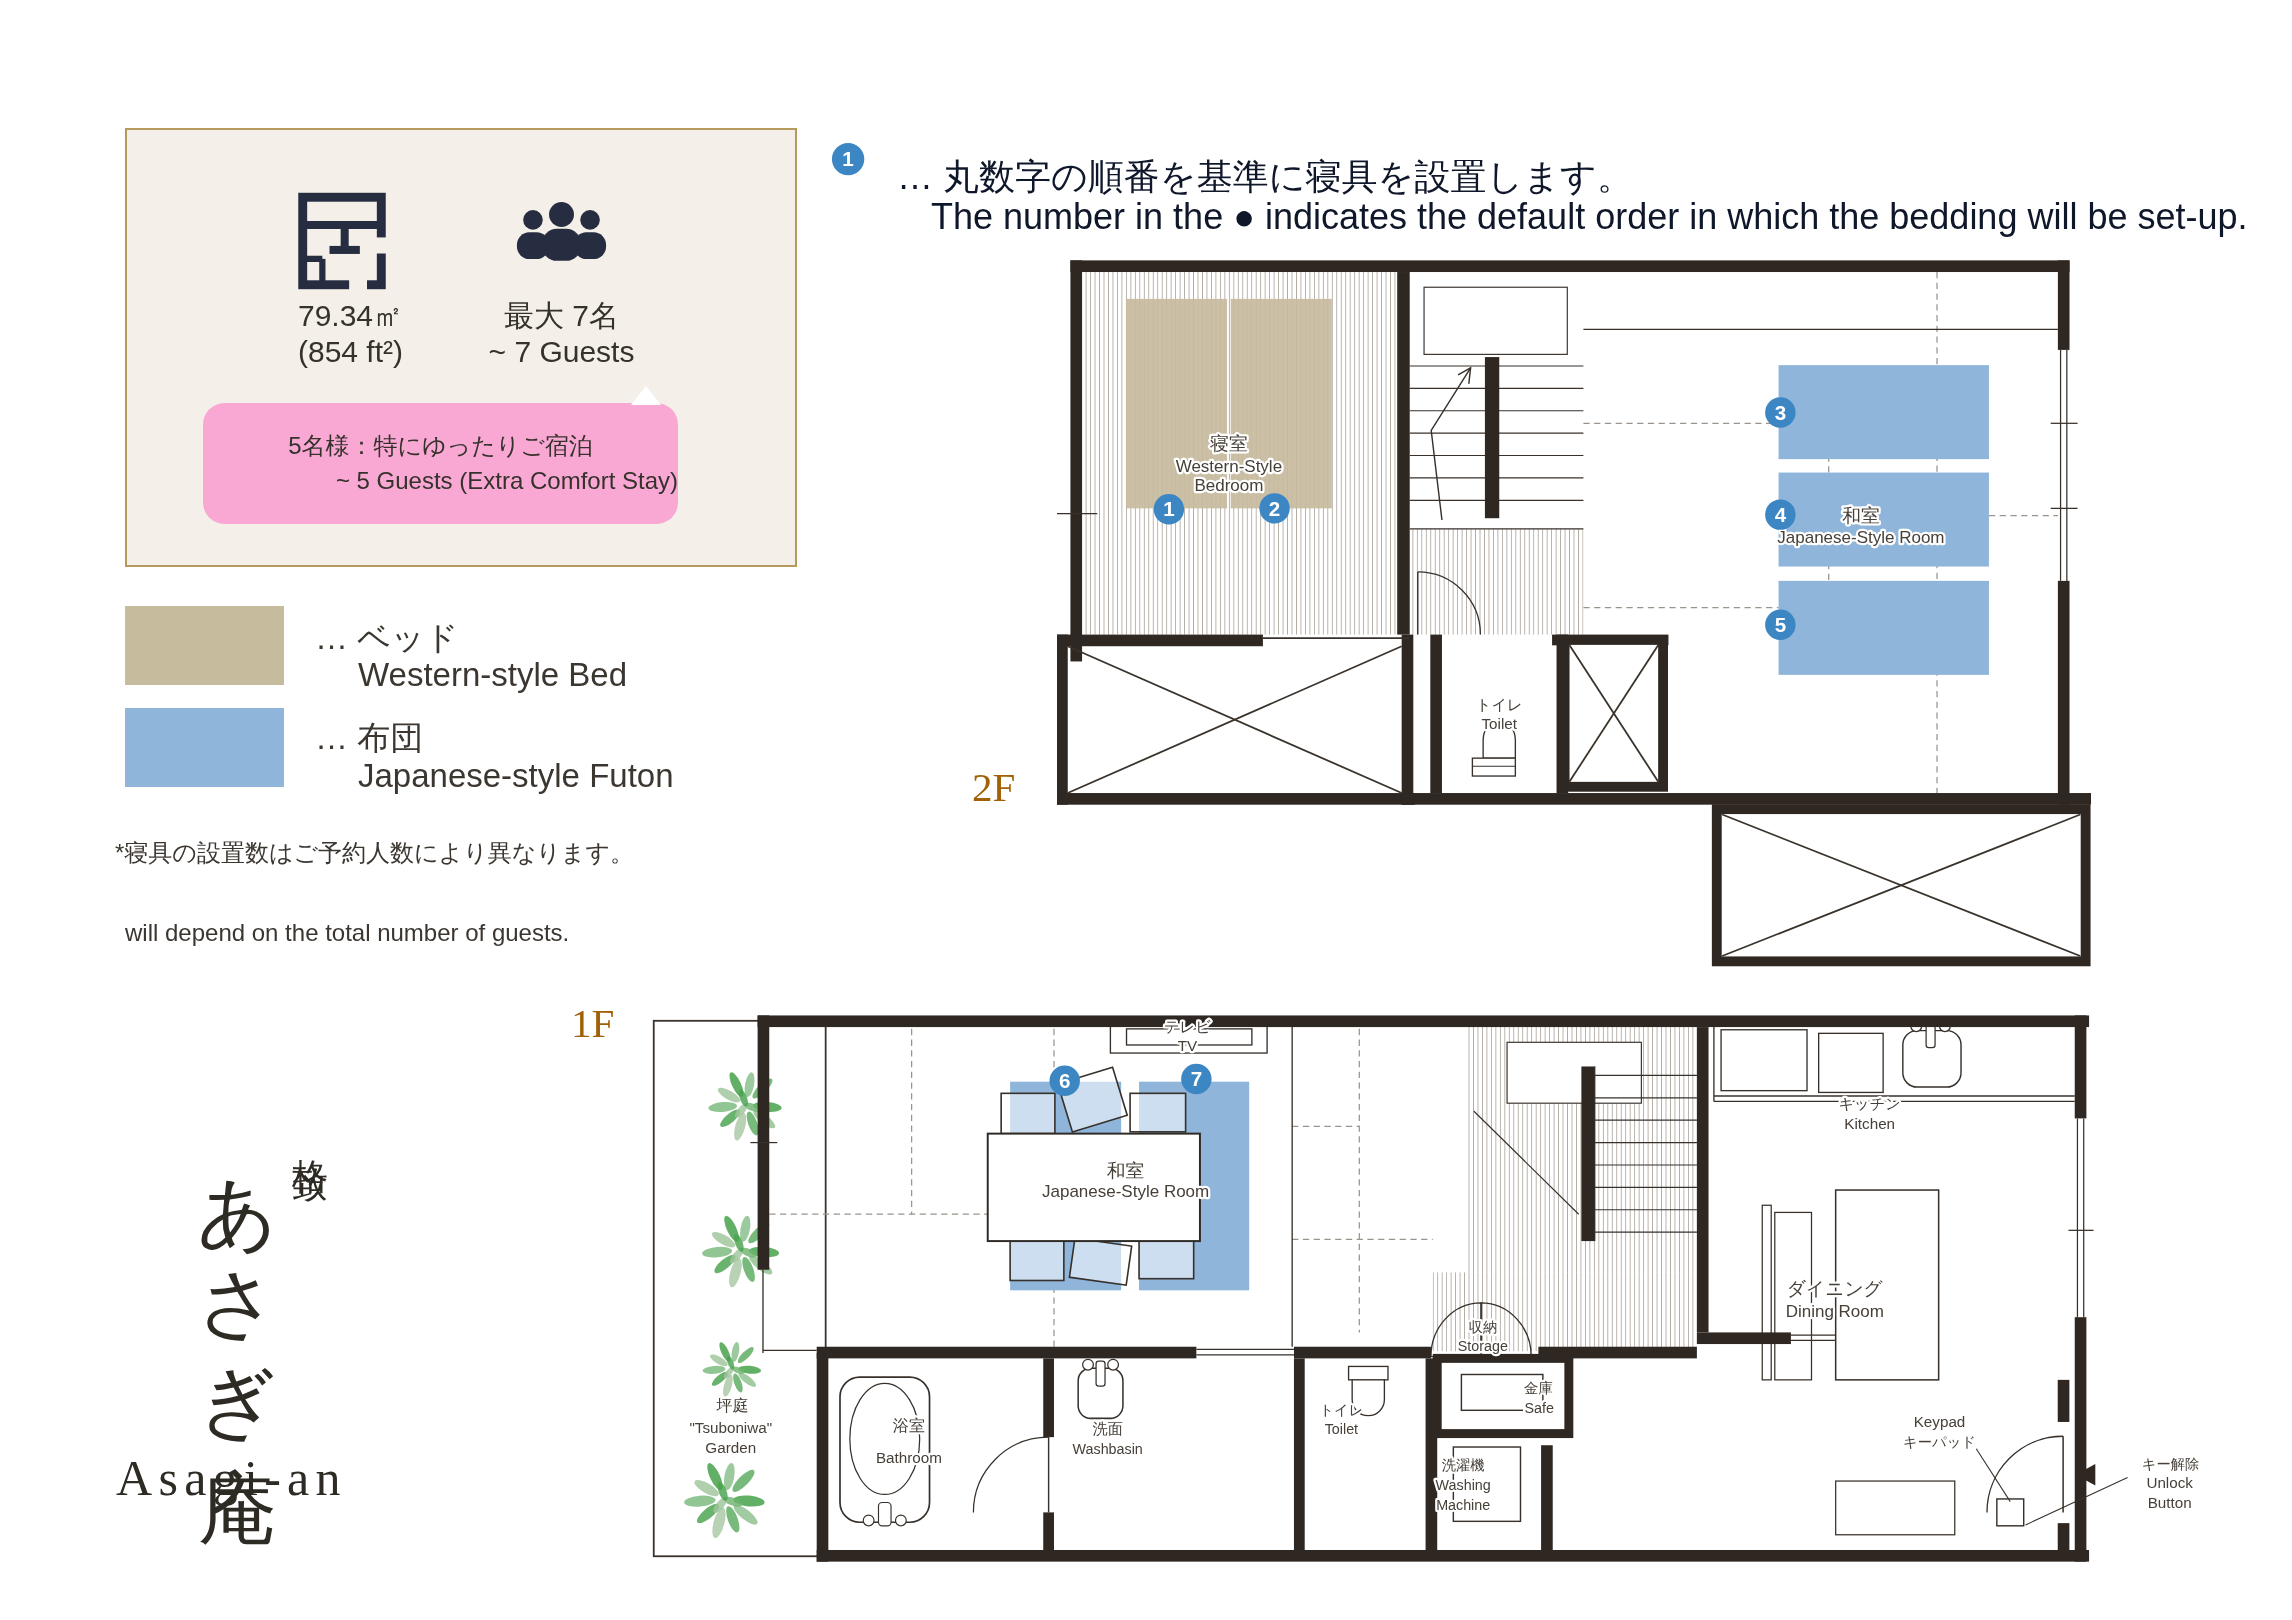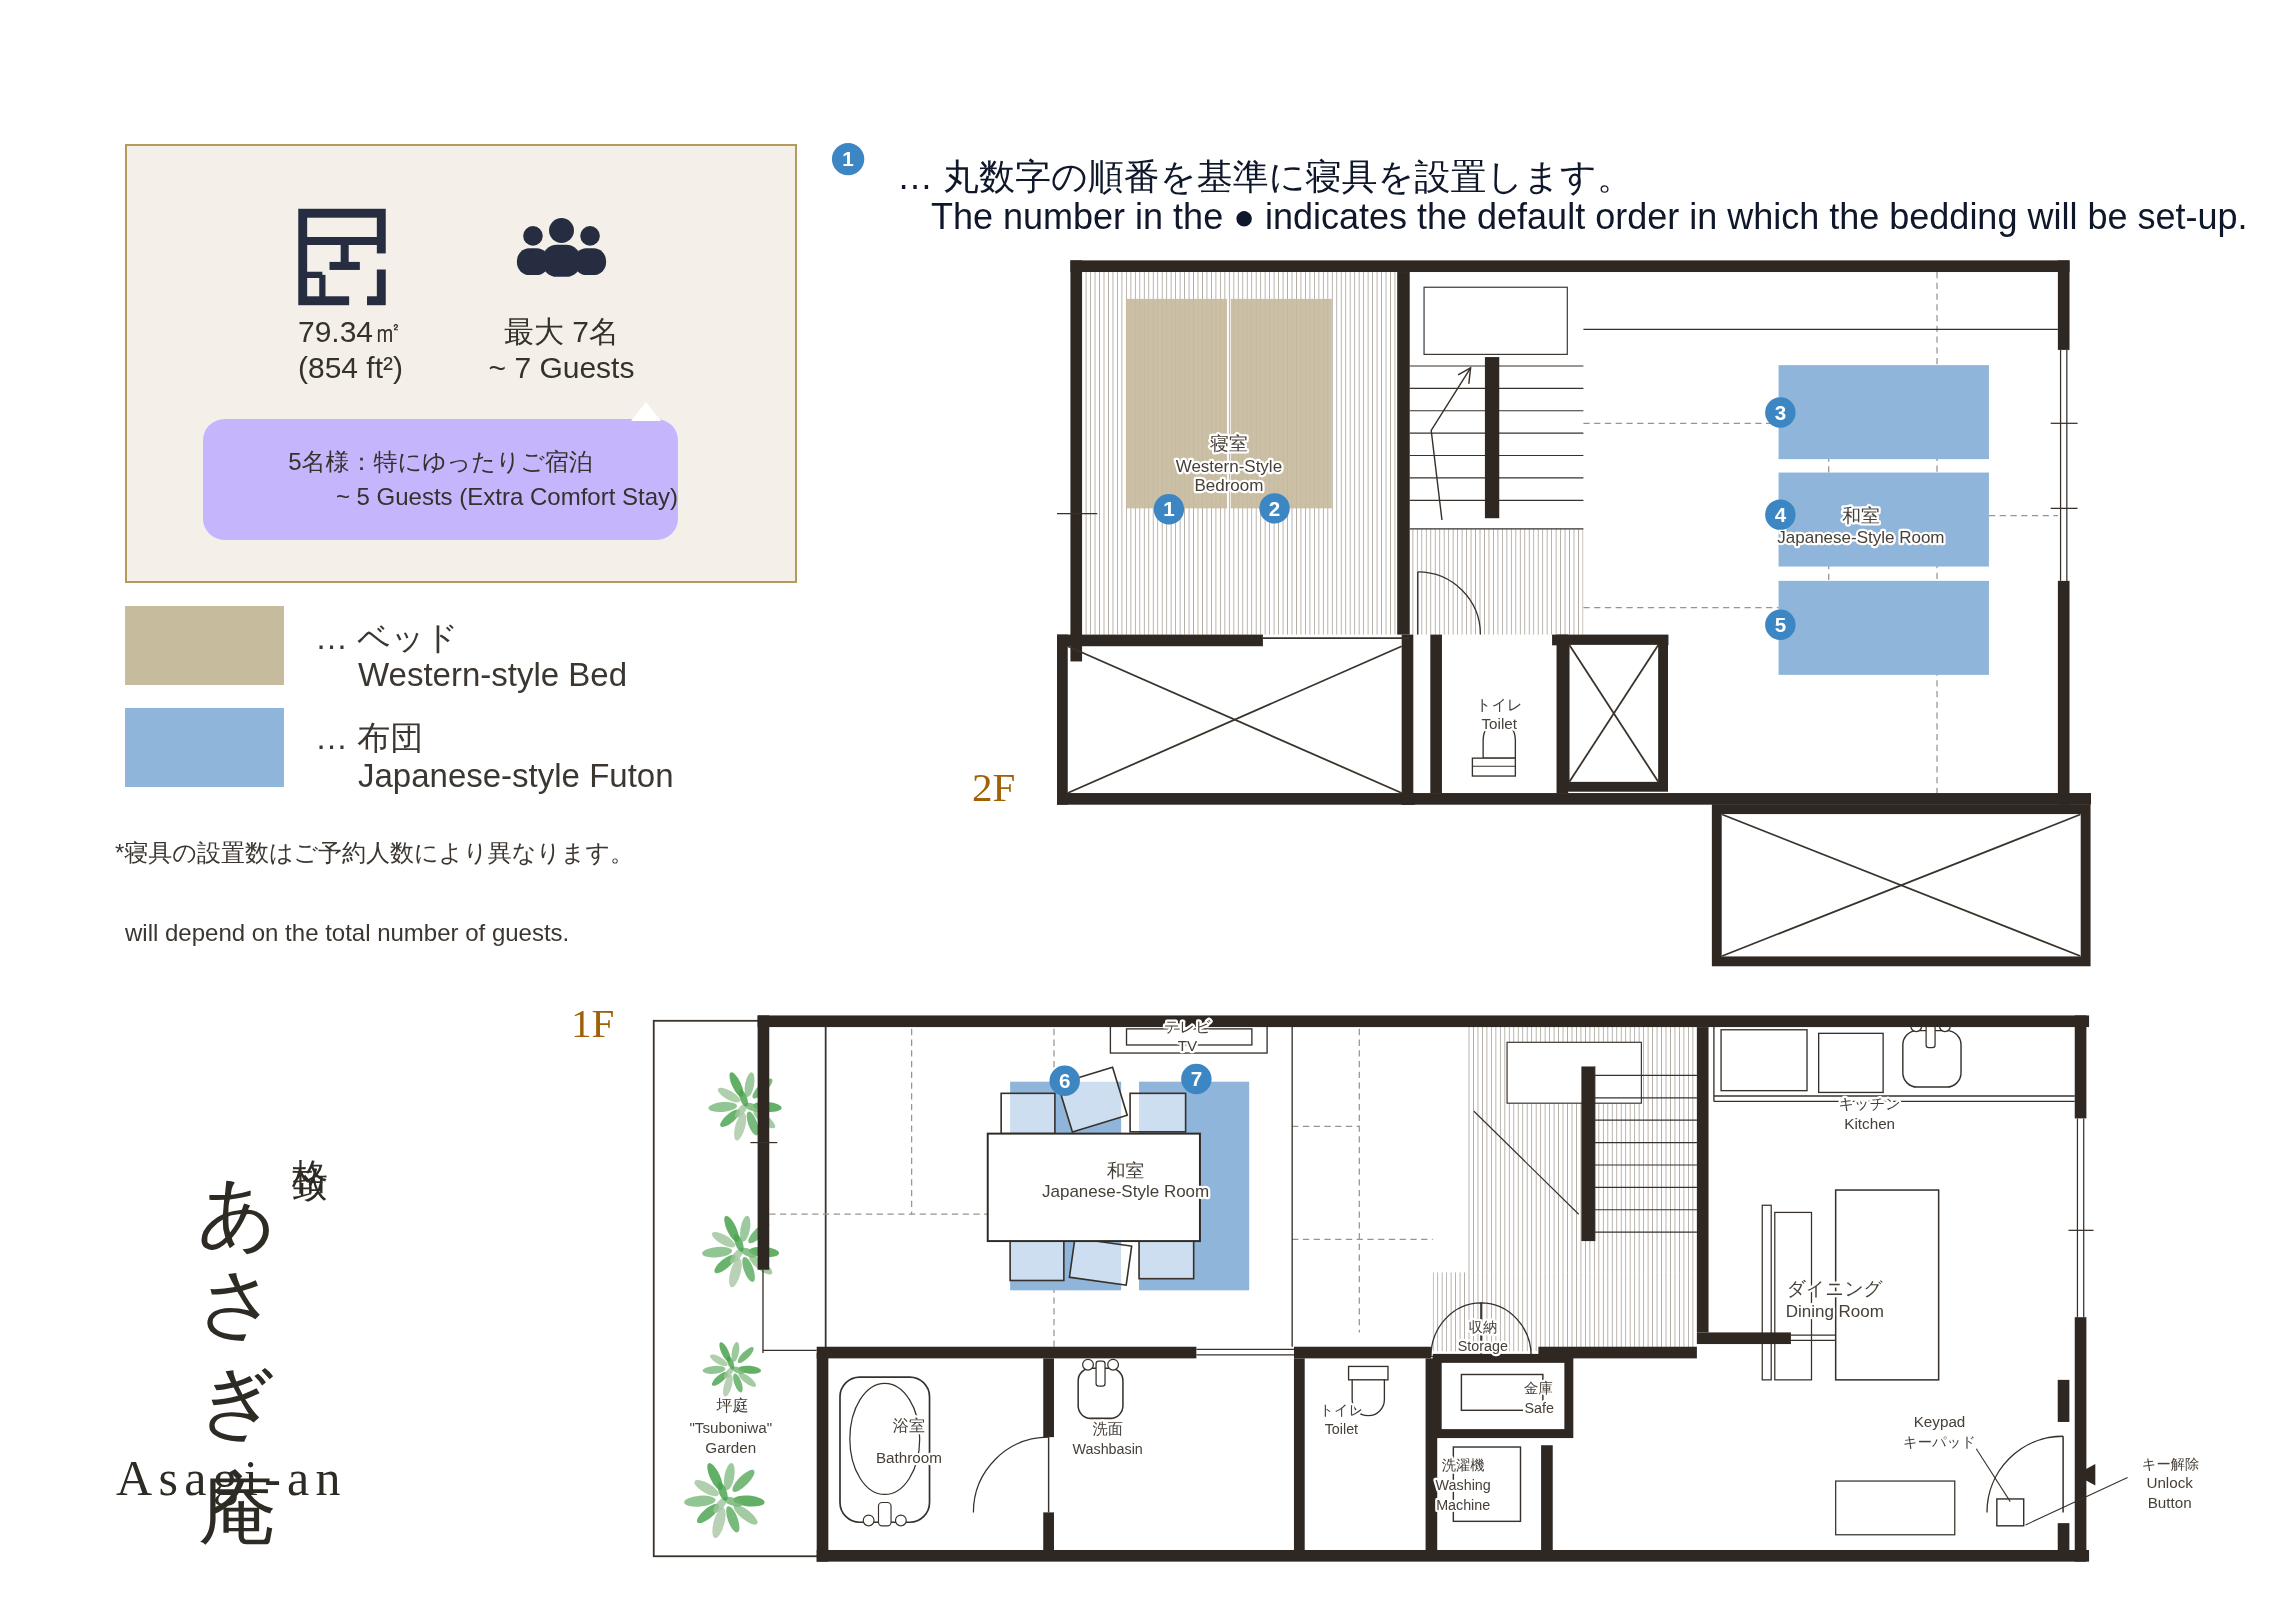--- a/index.html
+++ b/index.html
@@ -1,23 +1,23 @@
 <!DOCTYPE html>
 <html style="font-size:14.3px"><head>
 <meta charset="utf-8">
 <style>
   html,body{margin:0;padding:0;background:#fff;}
   body{font-family:"Liberation Sans","DejaVu Sans",sans-serif;color:#3c3630;}
   .canvas{position:relative;width:2293px;height:1620px;background:#fff;overflow:hidden;}
   .abs{position:absolute;}
   .serif{font-family:"Liberation Serif","DejaVu Serif",serif;}
   
-  .infobox{left:125px;top:144px;width:672px;height:439px;background:#f4f0e9;border:2.7px solid #b6995c;box-sizing:border-box;}
+  .infobox{left:125px;top:128px;width:672px;height:439px;background:#f4f0e9;border:2.7px solid #b6995c;box-sizing:border-box;}
   .ib-num{font-size:30px;text-align:center;line-height:36px;color:#35312b;}
-  .bubble{left:76px;top:273px;width:475px;height:121px;background:#c4b5fd;border-radius:21.5px;}
+  .bubble{left:76px;top:273px;width:475px;height:121px;background:#f9a8d4;border-radius:21.5px;}
   .bubble-tail{left:428px;top:-17px;width:0;height:0;border-left:15px solid transparent;border-right:15px solid transparent;border-bottom:19px solid #fff;}
   .bubble-l1{width:100%;top:27px;font-size:24px;text-align:center;color:#35312b;}
   .bubble-l2{width:100%;top:64px;font-size:24px;text-align:right;color:#35312b;}
   .legend-txt{font-size:33px;color:#3c3630;}
   .foot{font-size:24px;color:#3c3630;}
   .note-ja{font-size:36px;color:#0f172a;margin-top:10px;}
   .floor-label{font-size:41px;color:#a16207;font-family:Liberation Serif, serif;}
   
   svg text{font-family:"Liberation Sans","DejaVu Sans",sans-serif;}
   .wall{fill:#2f2721;}

